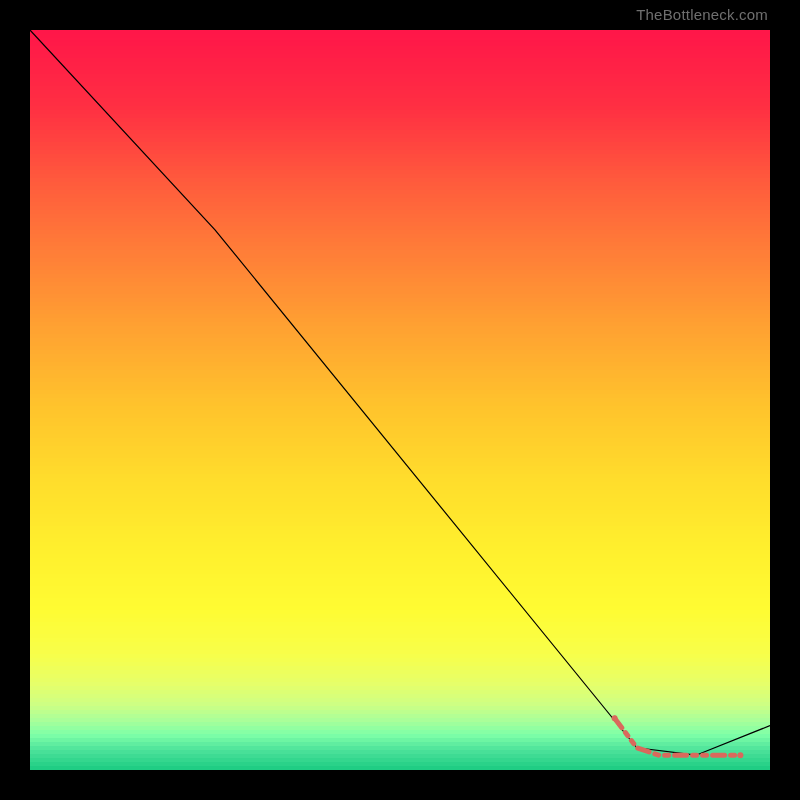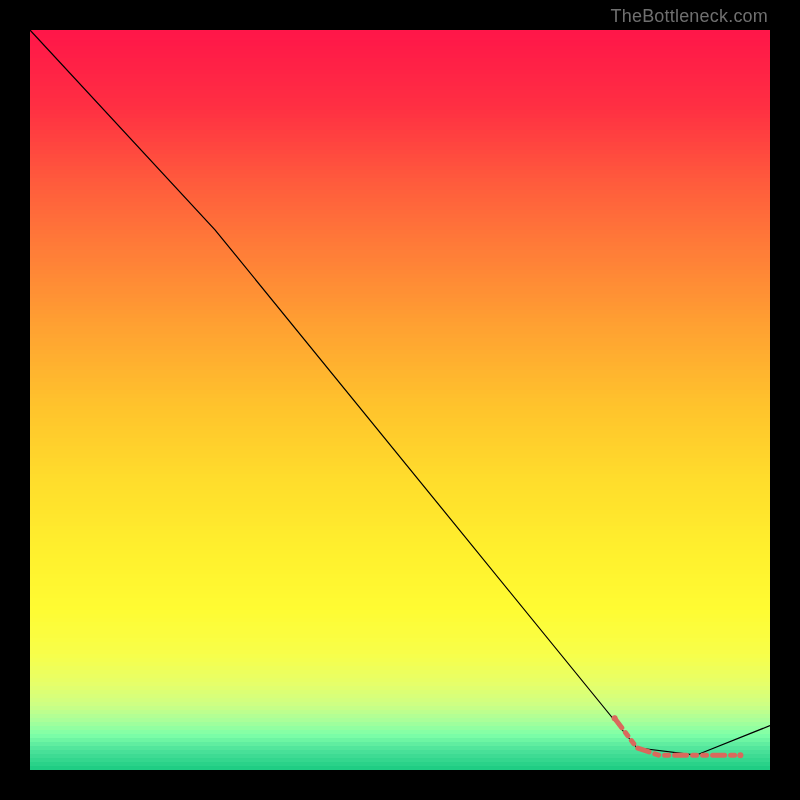--- a/index.html
+++ b/index.html
@@ -22,21 +22,21 @@
     left: 30px;
     top: 30px;
     width: 740px;
     height: 740px;
   }
   .watermark {
     position: absolute;
     top: 6px;
     right: 32px;
     color: #6f6f6f;
-    font-size: 18px;
+    font-size: 15px;
     font-weight: 500;
     letter-spacing: 0.2px;
   }
 </style>
 </head>
 <body>
 
 <div class="frame">
   <div class="watermark">TheBottleneck.com</div>
 

